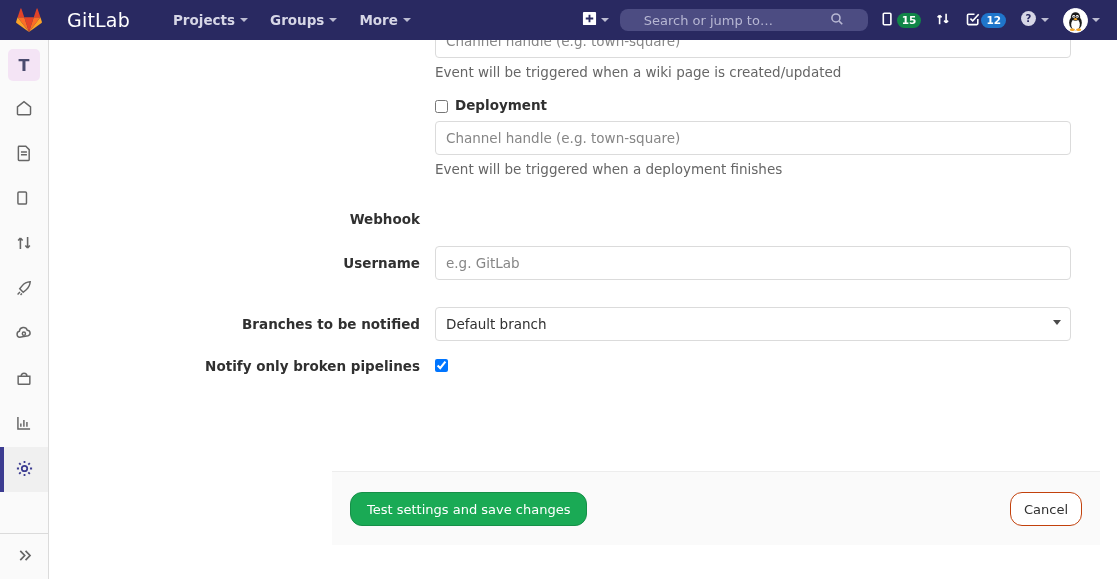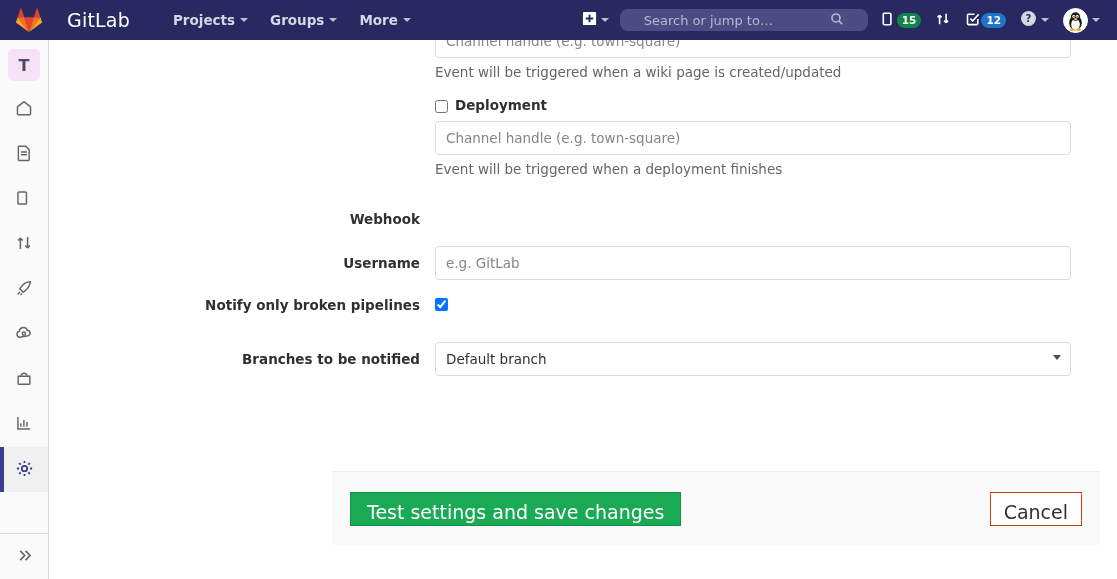--- a/index.html
+++ b/index.html
@@ -289,22 +289,22 @@
     height: 74px;
     background: #fafafa;
     border-top: 1px solid #ededed;
     box-sizing: border-box;
     display: flex;
     align-items: center;
     padding: 0 18px 0 18px;
   }
   .btn {
     font-family: inherit;
-    font-size: 19px;
-    border-radius: 0;
+    font-size: 13px;
+    border-radius: 12px;
     cursor: pointer;
     box-sizing: border-box;
     line-height: 1;
   }
   .btn-save {
     background: #1aaa55;
     border: 1px solid #168f48;
     color: #fff;
     padding: 10px 16px;
     height: 34px;
@@ -555,38 +555,38 @@
       <div class="flabel" style="padding-top:8px;">Webhook</div>
     </div>
 
     <div class="frow" style="margin-top:17px;">
       <div class="flabel" style="padding-top:8px;">Username</div>
       <div class="fcontrol">
         <input class="finput" type="text" placeholder="e.g. GitLab" style="">
       </div>
     </div>
 
-    <div class="frow" style="margin-top:16px;">
-      <div class="flabel" style="padding-top:0;">Notify only broken pipelines</div>
-      <div class="fcontrol">
-        <input class="cb" type="checkbox" checked="" style="margin-top: 2px;">
-      </div>
-    </div>
-
     <div class="frow" style="margin-top:27px;">
       <div class="flabel" style="padding-top:8px;">Branches to be notified</div>
       <div class="fcontrol">
         <div class="select-wrap">
           <select class="fselect">
             <option>Default branch</option>
           </select>
           <i class="select-arrow"></i>
         </div>
       </div>
     </div>
 
+    <div class="frow" style="margin-top:16px;">
+      <div class="flabel" style="padding-top:0;">Notify only broken pipelines</div>
+      <div class="fcontrol">
+        <input class="cb" type="checkbox" checked="" style="margin-top: 2px;">
+      </div>
+    </div>
+
   </div>
 
   <div class="form-footer">
     <button class="btn btn-save">Test settings and save changes</button>
     <button class="btn btn-cancel">Cancel</button>
   </div>
 </div>
 
 </body></html>

